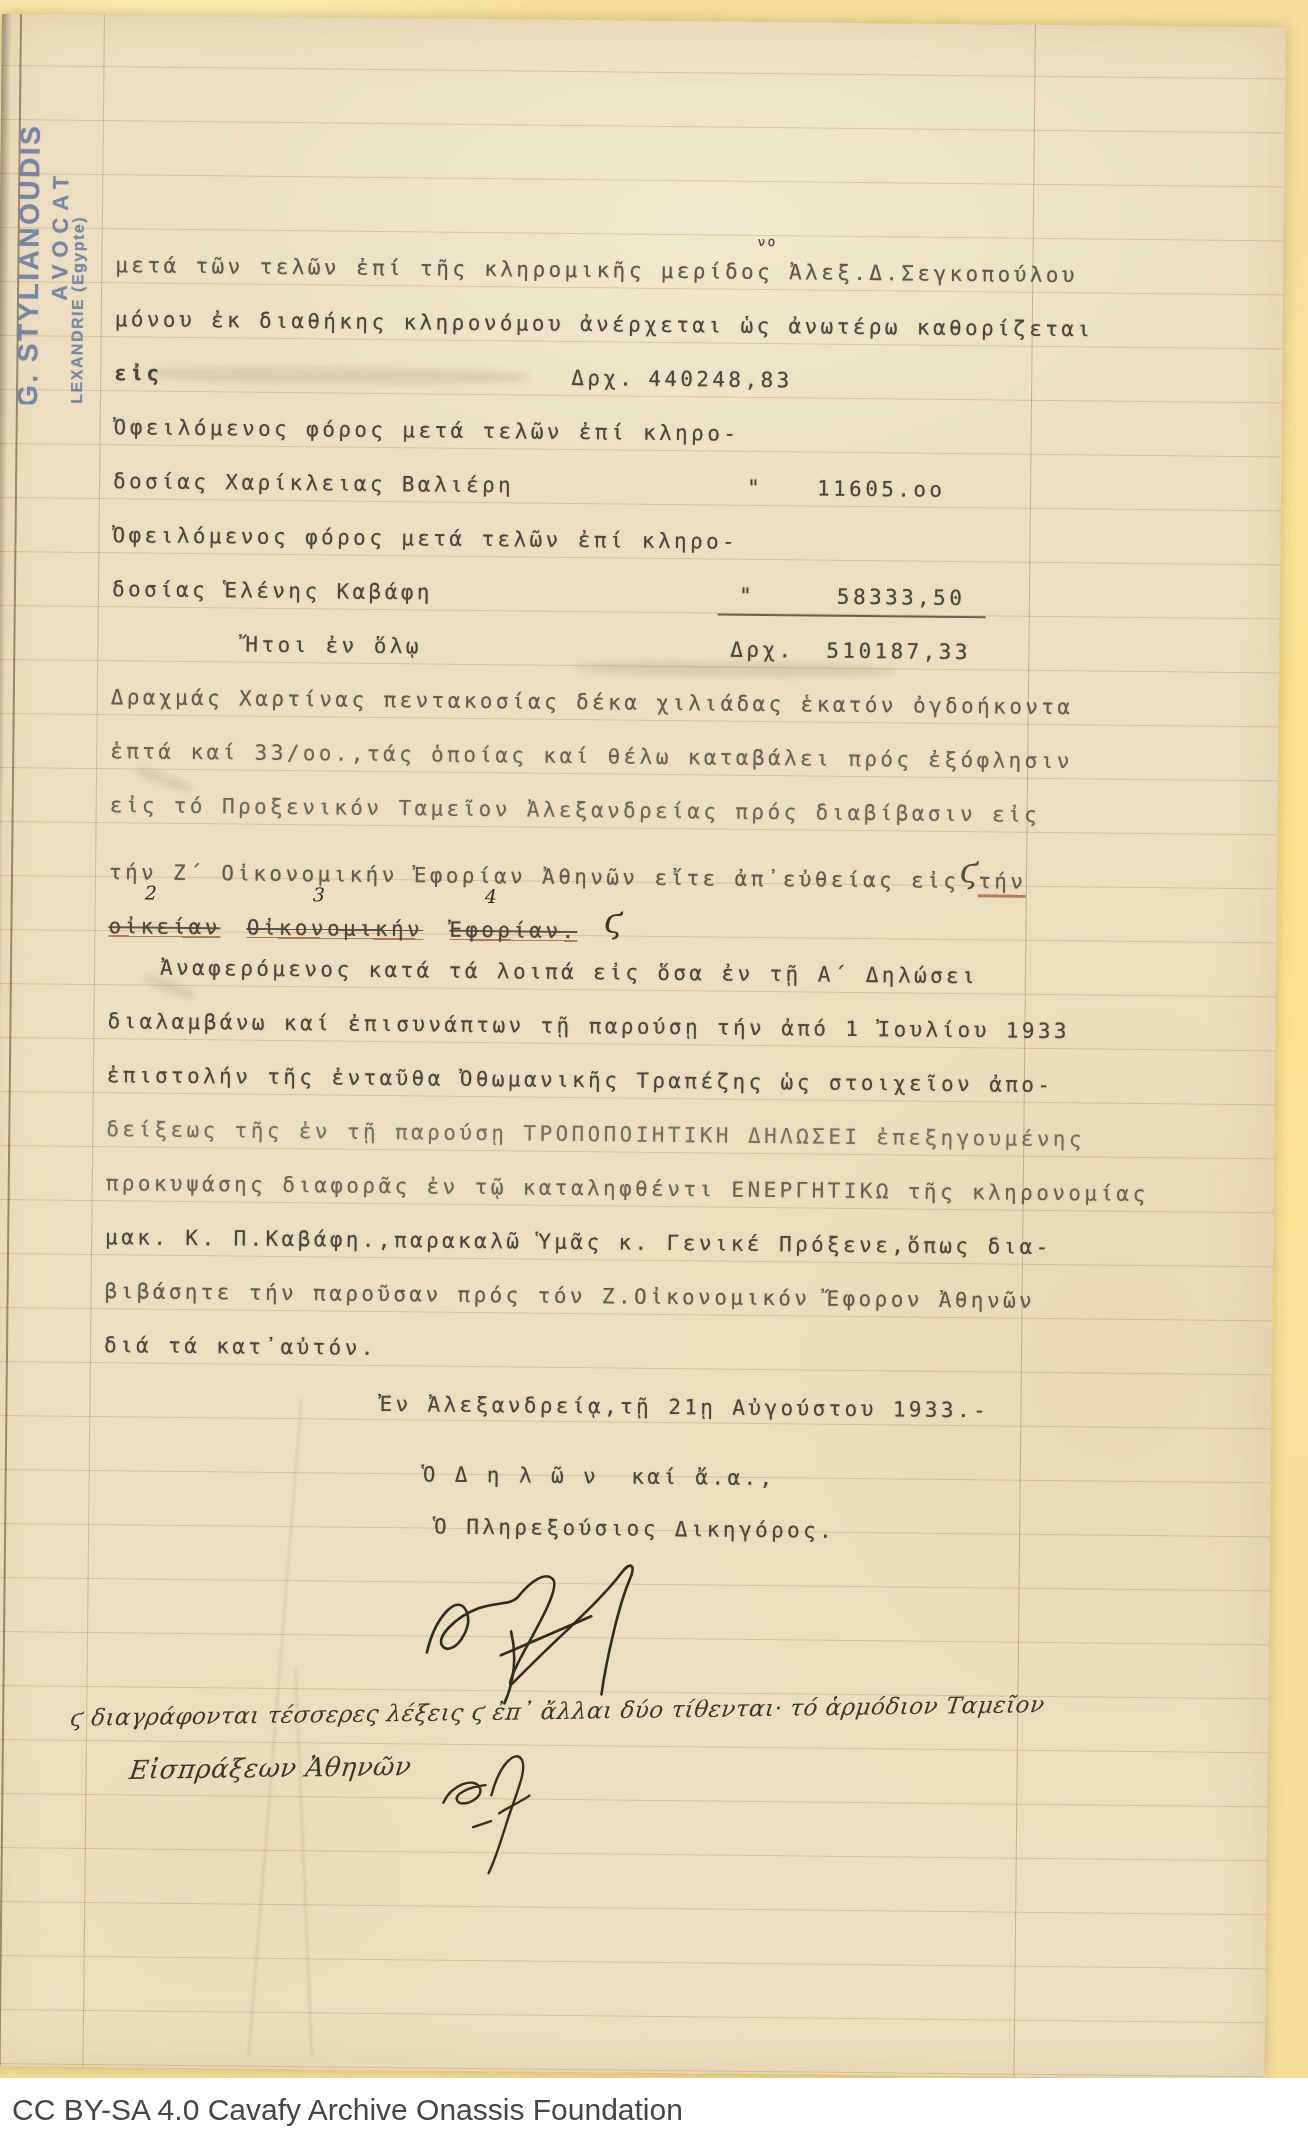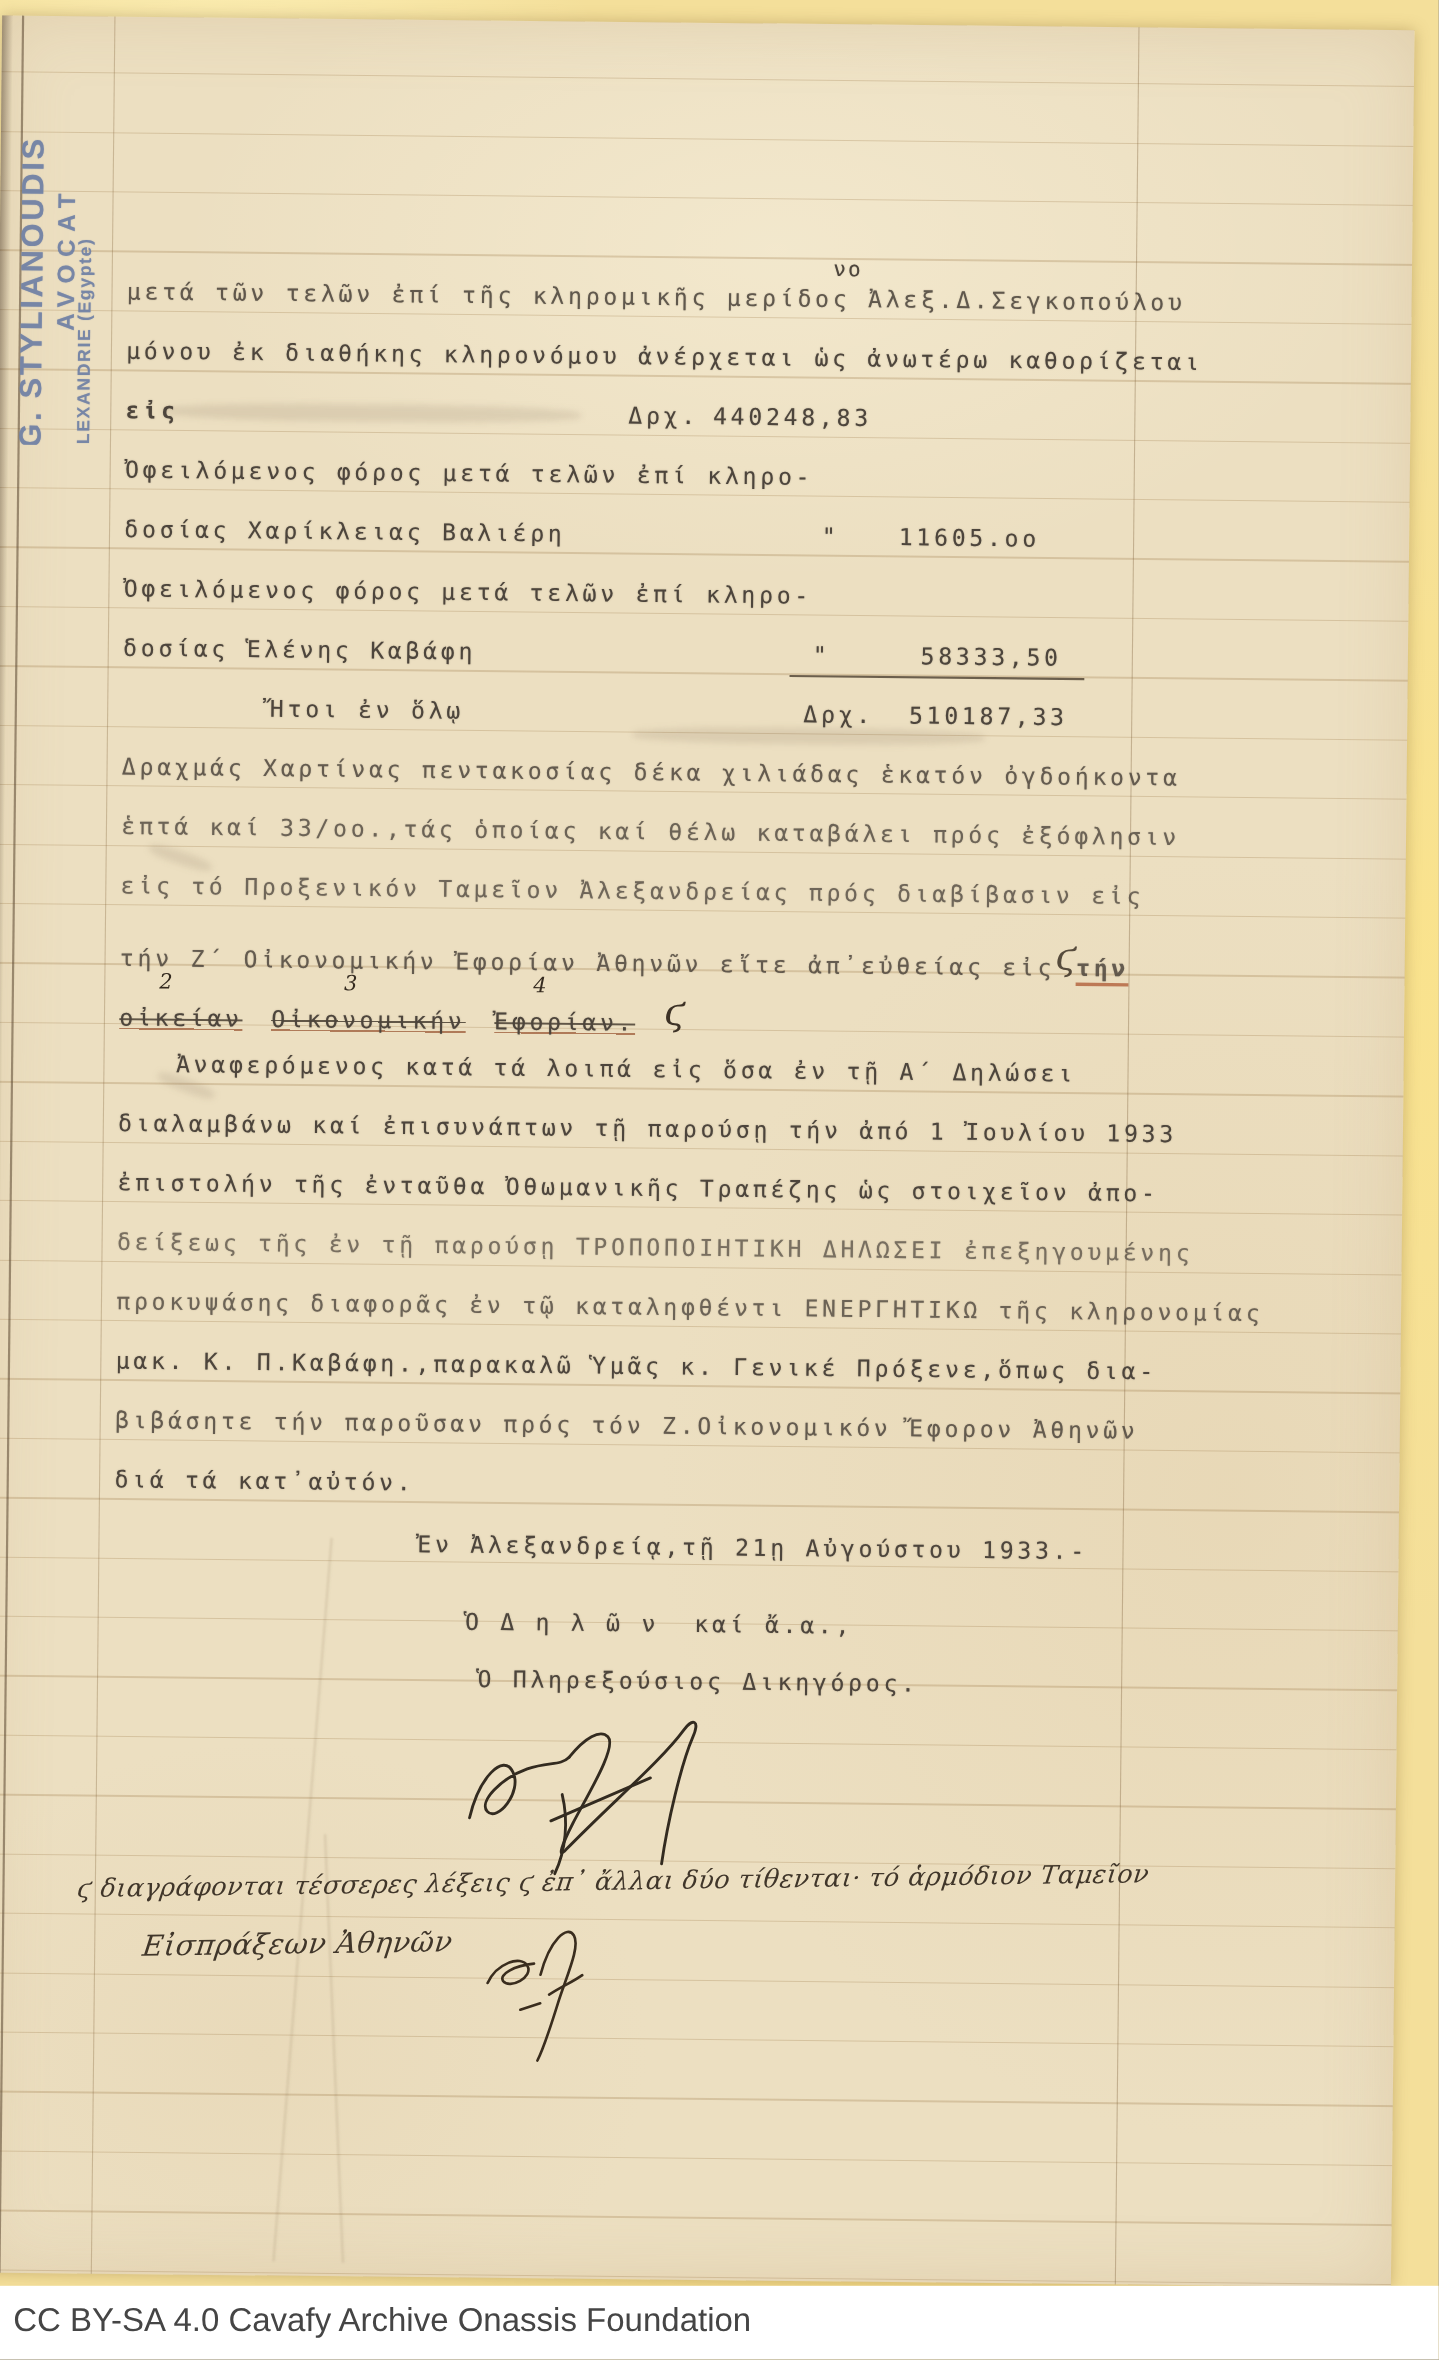--- a/index.html
+++ b/index.html
@@ -36,32 +36,32 @@
     font-family:"Liberation Sans",sans-serif;color:rgba(112,128,164,.85);
     text-shadow:0 0 1px rgba(112,128,164,.6);}
   .stamp .s1{left:12px;top:412px;font-size:28px;font-weight:bold;letter-spacing:2.5px;}
   .stamp .s2{left:46px;top:262px;font-size:22px;font-weight:bold;letter-spacing:7px;}
   .stamp .s3{left:68px;top:378px;font-size:16px;font-weight:bold;letter-spacing:1.5px;}
   
   .typed-line{position:absolute;left:0;width:100%;height:34px;color:#4d453c;
     font-size:21px;letter-spacing:3.4px;white-space:pre;
     text-shadow:0 0 1.2px rgba(77,69,60,.5);}
   .typed-line > span{position:absolute;top:0;}
-  .sup{position:absolute;color:#4d453c;font-size:19px;letter-spacing:2px;
+  .sup{position:absolute;color:#4d453c;font-size:13px;letter-spacing:2px;
     text-shadow:0 0 1px rgba(77,69,60,.5);}
   .amt-underline{position:absolute;height:0;border-bottom:2.5px solid rgba(75,62,48,.8);}
   .struck{background-image:
      linear-gradient(to bottom, transparent 52%, rgba(62,52,40,.8) 52%, rgba(62,52,40,.8) 58%, transparent 58%),
      linear-gradient(to bottom, transparent 88%, rgba(150,80,45,.7) 88%, rgba(150,80,45,.7) 94%, transparent 94%);
     margin-right:26px;position:relative;display:inline-block;}
   .hand-digit{position:absolute;top:-20px;font-family:"DejaVu Serif",serif;font-style:italic;
     font-size:19px;color:#352b20;letter-spacing:0;text-shadow:none;}
   .hand-mark{font-family:"DejaVu Serif",serif;font-style:italic;font-size:34px;
     color:#3d3226;position:relative;top:-6px;letter-spacing:0;text-shadow:none;}
-  .tail-red{border-bottom:3px solid rgba(168,74,36,.8);padding-bottom:1px;font-weight:bold;}
+  .tail-red{border-bottom:3px solid rgba(168,74,36,.8);padding-bottom:1px;}
   
   .hand-note{position:absolute;color:#40362a;font-family:"DejaVu Serif",serif;font-style:italic;
     font-size:23px;letter-spacing:.5px;white-space:nowrap;transform:rotate(-1.4deg) skewX(-8deg);}
   .sig-svg,.init-svg{position:absolute;}
   
   .caption-bar{position:absolute;left:0;top:2078px;width:100%;height:70px;background:#ffffff;}
   .caption-bar .lic{display:block;padding-left:12px;line-height:64px;
     font-family:"Liberation Sans",sans-serif;font-size:30px;color:#454545;}
 </style>
 </head>

